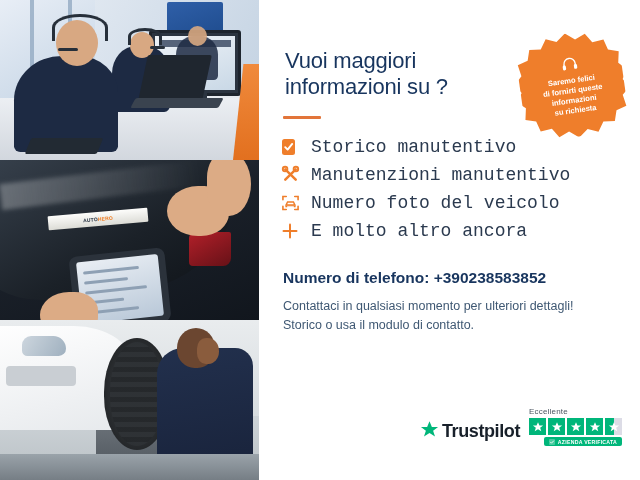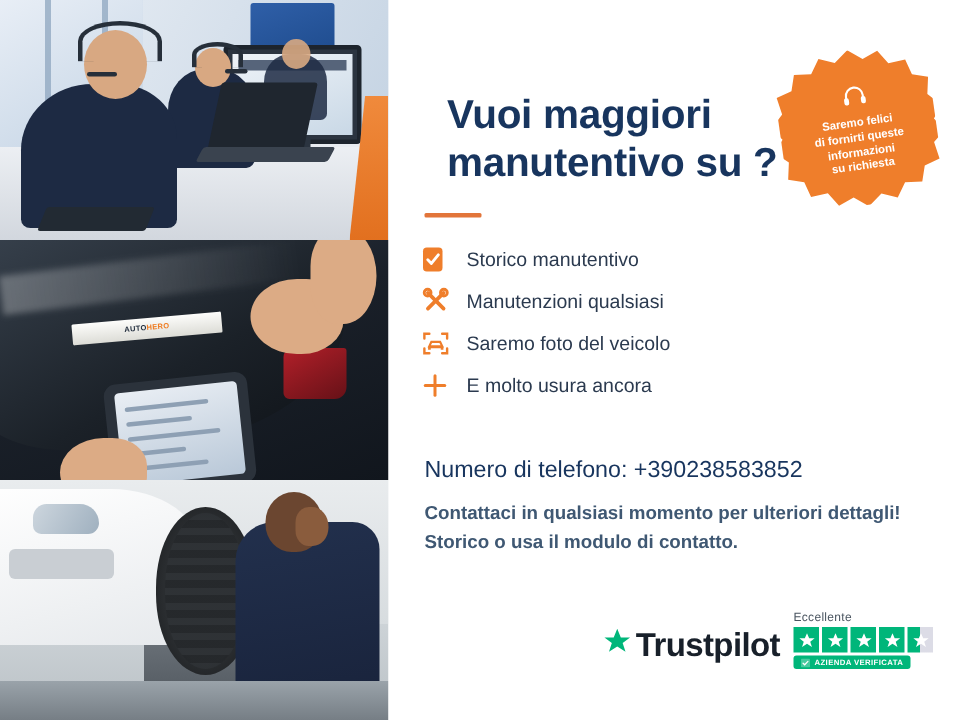--- a/index.html
+++ b/index.html
@@ -87,51 +87,51 @@
      background:linear-gradient(170deg,#22304d,#18223a);border-radius:26px 18px 0 0;}
   .p3 .thead{position:absolute;right:44px;top:8px;width:38px;height:40px;background:#6b4630;border-radius:50% 50% 46% 46%;}
   .p3 .tface{position:absolute;right:40px;top:18px;width:22px;height:26px;background:#8a5c3d;border-radius:40% 50% 48% 40%;}
   .p3 .lift{position:absolute;left:0;bottom:0;width:259px;height:26px;background:linear-gradient(180deg,#9aa3aa,#767e85);}
   .p3 .cab{position:absolute;left:96px;bottom:20px;width:90px;height:44px;background:linear-gradient(180deg,#6f767d,#565d64);}
 
   
   .content{position:relative;flex:1;padding:0;background:#fff;}
   .inner{padding:44px 0 0 22px;}
   h1.title{
-    margin:17px;color:#18355e;font-size:27px;line-height:1.18;
-    font-weight:bold;letter-spacing:-.2px;max-width:240px;
+    margin:4px;color:#18355e;font-size:22px;line-height:1.18;
+    font-weight:normal;letter-spacing:-.2px;max-width:240px;
   }
   .rule{width:38px;height:3px;background:#e2753a;margin:16px 0 0 2px;border-radius:1px;}
 
   ul.features{list-style:none;margin:14px 0 0 0;padding:0;}
   ul.features li{display:flex;align-items:center;height:28px;}
   .ico{width:30px;min-width:30px;display:flex;align-items:center;justify-content:flex-start;}
-  .feat-label{color:#2b3a4f;font-size:13px;}
-
-  .phone{margin:34px 0 0 2px;color:#18355e;font-size:15.5px;font-weight:normal;}
-  .sub{margin:10px 5px 0 2px;color:#3f5873;font-size:12.5px;line-height:1.55;font-weight:bold;}
+  .feat-label{color:#2b3a4f;font-size:18px;font-family:Liberation Mono, monospace;}
+
+  .phone{margin:24px 0 0 2px;color:#18355e;font-size:15.5px;font-weight:bold;}
+  .sub{margin:10px 5px 0 2px;color:#3f5873;font-size:12.5px;line-height:1.55;}
 
   
   .badge{
     position:absolute;right:16px;top:33px;width:104px;height:104px;
     transform:rotate(-8deg);
   }
   .badge .star{
     position:absolute;inset:0;background:#ef7e2b;
     clip-path:polygon(50% 0%,59% 7%,69% 3%,75% 12%,86% 11%,89% 21%,99% 24%,97% 35%,105% 43%,99% 51%,105% 59%,97% 66%,99% 77%,89% 80%,86% 90%,75% 89%,69% 98%,59% 94%,50% 101%,41% 94%,31% 98%,25% 89%,14% 90%,11% 80%,1% 77%,3% 66%,-5% 59%,1% 51%,-5% 43%,3% 35%,1% 24%,11% 21%,14% 11%,25% 12%,31% 3%,41% 7%);
   }
   .badge .bcontent{position:absolute;inset:0;display:flex;flex-direction:column;
     align-items:center;justify-content:center;padding-top:2px;}
   .badge .btext{color:#fff;font-size:7.6px;font-weight:bold;line-height:1.3;text-align:center;}
 
   
   .tp{position:absolute;right:18px;bottom:34px;display:flex;align-items:flex-end;gap:9px;}
   .tp-logo{display:flex;align-items:center;gap:3px;padding-bottom:3px;}
-  .tp-word{color:#18202a;font-size:22px;font-weight:bold;letter-spacing:-.4px;}
-  .tp-right{display:flex;flex-direction:column;align-items:flex-start;gap:2px;}
+  .tp-word{color:#18202a;font-size:18px;font-weight:bold;letter-spacing:-.4px;}
+  .tp-right{display:flex;flex-direction:column;align-items:flex-end;gap:2px;}
   .tp-exc{color:#4a5560;font-size:8px;letter-spacing:.2px;align-self:flex-start;}
   .stars{display:flex;gap:2px;}
   .sq{width:17px;height:17px;background:#00b67a;display:flex;align-items:center;justify-content:center;}
   .sq.half{background:linear-gradient(90deg,#00b67a 50%,#dcdce6 50%);}
   .verified{display:flex;align-items:center;gap:3px;background:#00b67a;
     padding:1.5px 5px;border-radius:2px;}
   .verified span{color:#fff;font-size:5.2px;font-weight:bold;letter-spacing:.25px;}
 </style>
 </head>
 <body>
@@ -206,21 +206,21 @@
       <div class="lift"></div>
     </div>
 
   </div>
 
   <div class="content">
     <div class="inner">
 
       <h1 class="title">
         <span>Vuoi maggiori</span><br>
-        <span>manutentivo su ?</span>
+        <span>informazioni su ?</span>
       </h1>
 
       <div class="rule"></div>
 
       <ul class="features">
 
         <li>
           <span class="ico">
             <svg width="16" height="18" viewBox="0 0 16 18">
               <rect x="1" y="1" width="13" height="16" rx="2.5" fill="#ef7e2b"></rect>
@@ -234,50 +234,50 @@
           <span class="ico">
             <svg width="19" height="19" viewBox="0 0 20 20">
               <g stroke="#ef7e2b" stroke-width="2.6" stroke-linecap="round">
                 <line x1="4.5" y1="4.5" x2="15.5" y2="15.5"></line>
                 <line x1="15.5" y1="4.5" x2="4.5" y2="15.5"></line>
               </g>
               <circle cx="4.3" cy="4.3" r="2.4" fill="none" stroke="#ef7e2b" stroke-width="2"></circle>
               <circle cx="15.7" cy="4.3" r="2.4" fill="none" stroke="#ef7e2b" stroke-width="2"></circle>
             </svg>
           </span>
-          <span class="feat-label">Manutenzioni qualsiasi</span>
+          <span class="feat-label">Manutenzioni manutentivo</span>
         </li>
 
 
         <li>
           <span class="ico">
             <svg width="19" height="18" viewBox="0 0 20 19">
               <g stroke="#ef7e2b" stroke-width="1.7" fill="none" stroke-linecap="round">
                 <path d="M2 6 V2.6 H5.5"></path>
                   <path d="M18 6 V2.6 H14.5"></path>
                 <path d="M2 13 V16.4 H5.5"></path>
                   <path d="M18 13 V16.4 H14.5"></path>
               </g>
               <path d="M4.6 11.8 h10.8 v2.1 h-1.9 v-1 H6.5 v1 H4.6 z" fill="#ef7e2b"></path>
               <path d="M5.4 11.5 l1.5-3.1 h6.2 l1.5 3.1 z" fill="none" stroke="#ef7e2b" stroke-width="1.5"></path>
             </svg>
           </span>
-          <span class="feat-label">Saremo foto del veicolo</span>
+          <span class="feat-label">Numero foto del veicolo</span>
         </li>
 
         <li>
           <span class="ico">
             <svg width="18" height="18" viewBox="0 0 18 18">
               <g stroke="#ef7e2b" stroke-width="2" stroke-linecap="round">
                 <line x1="9" y1="2.5" x2="9" y2="15.5"></line>
                 <line x1="2.5" y1="9" x2="15.5" y2="9"></line>
               </g>
             </svg>
           </span>
-          <span class="feat-label">E molto usura ancora</span>
+          <span class="feat-label">E molto altro ancora</span>
         </li>
 
       </ul>
 
       <div class="phone">Numero di telefono: +390238583852</div>
       <div class="sub">
         <span>Contattaci in qualsiasi momento per ulteriori dettagli!</span><br>
         <span>Storico o usa il modulo di contatto.</span>
       </div>
 

